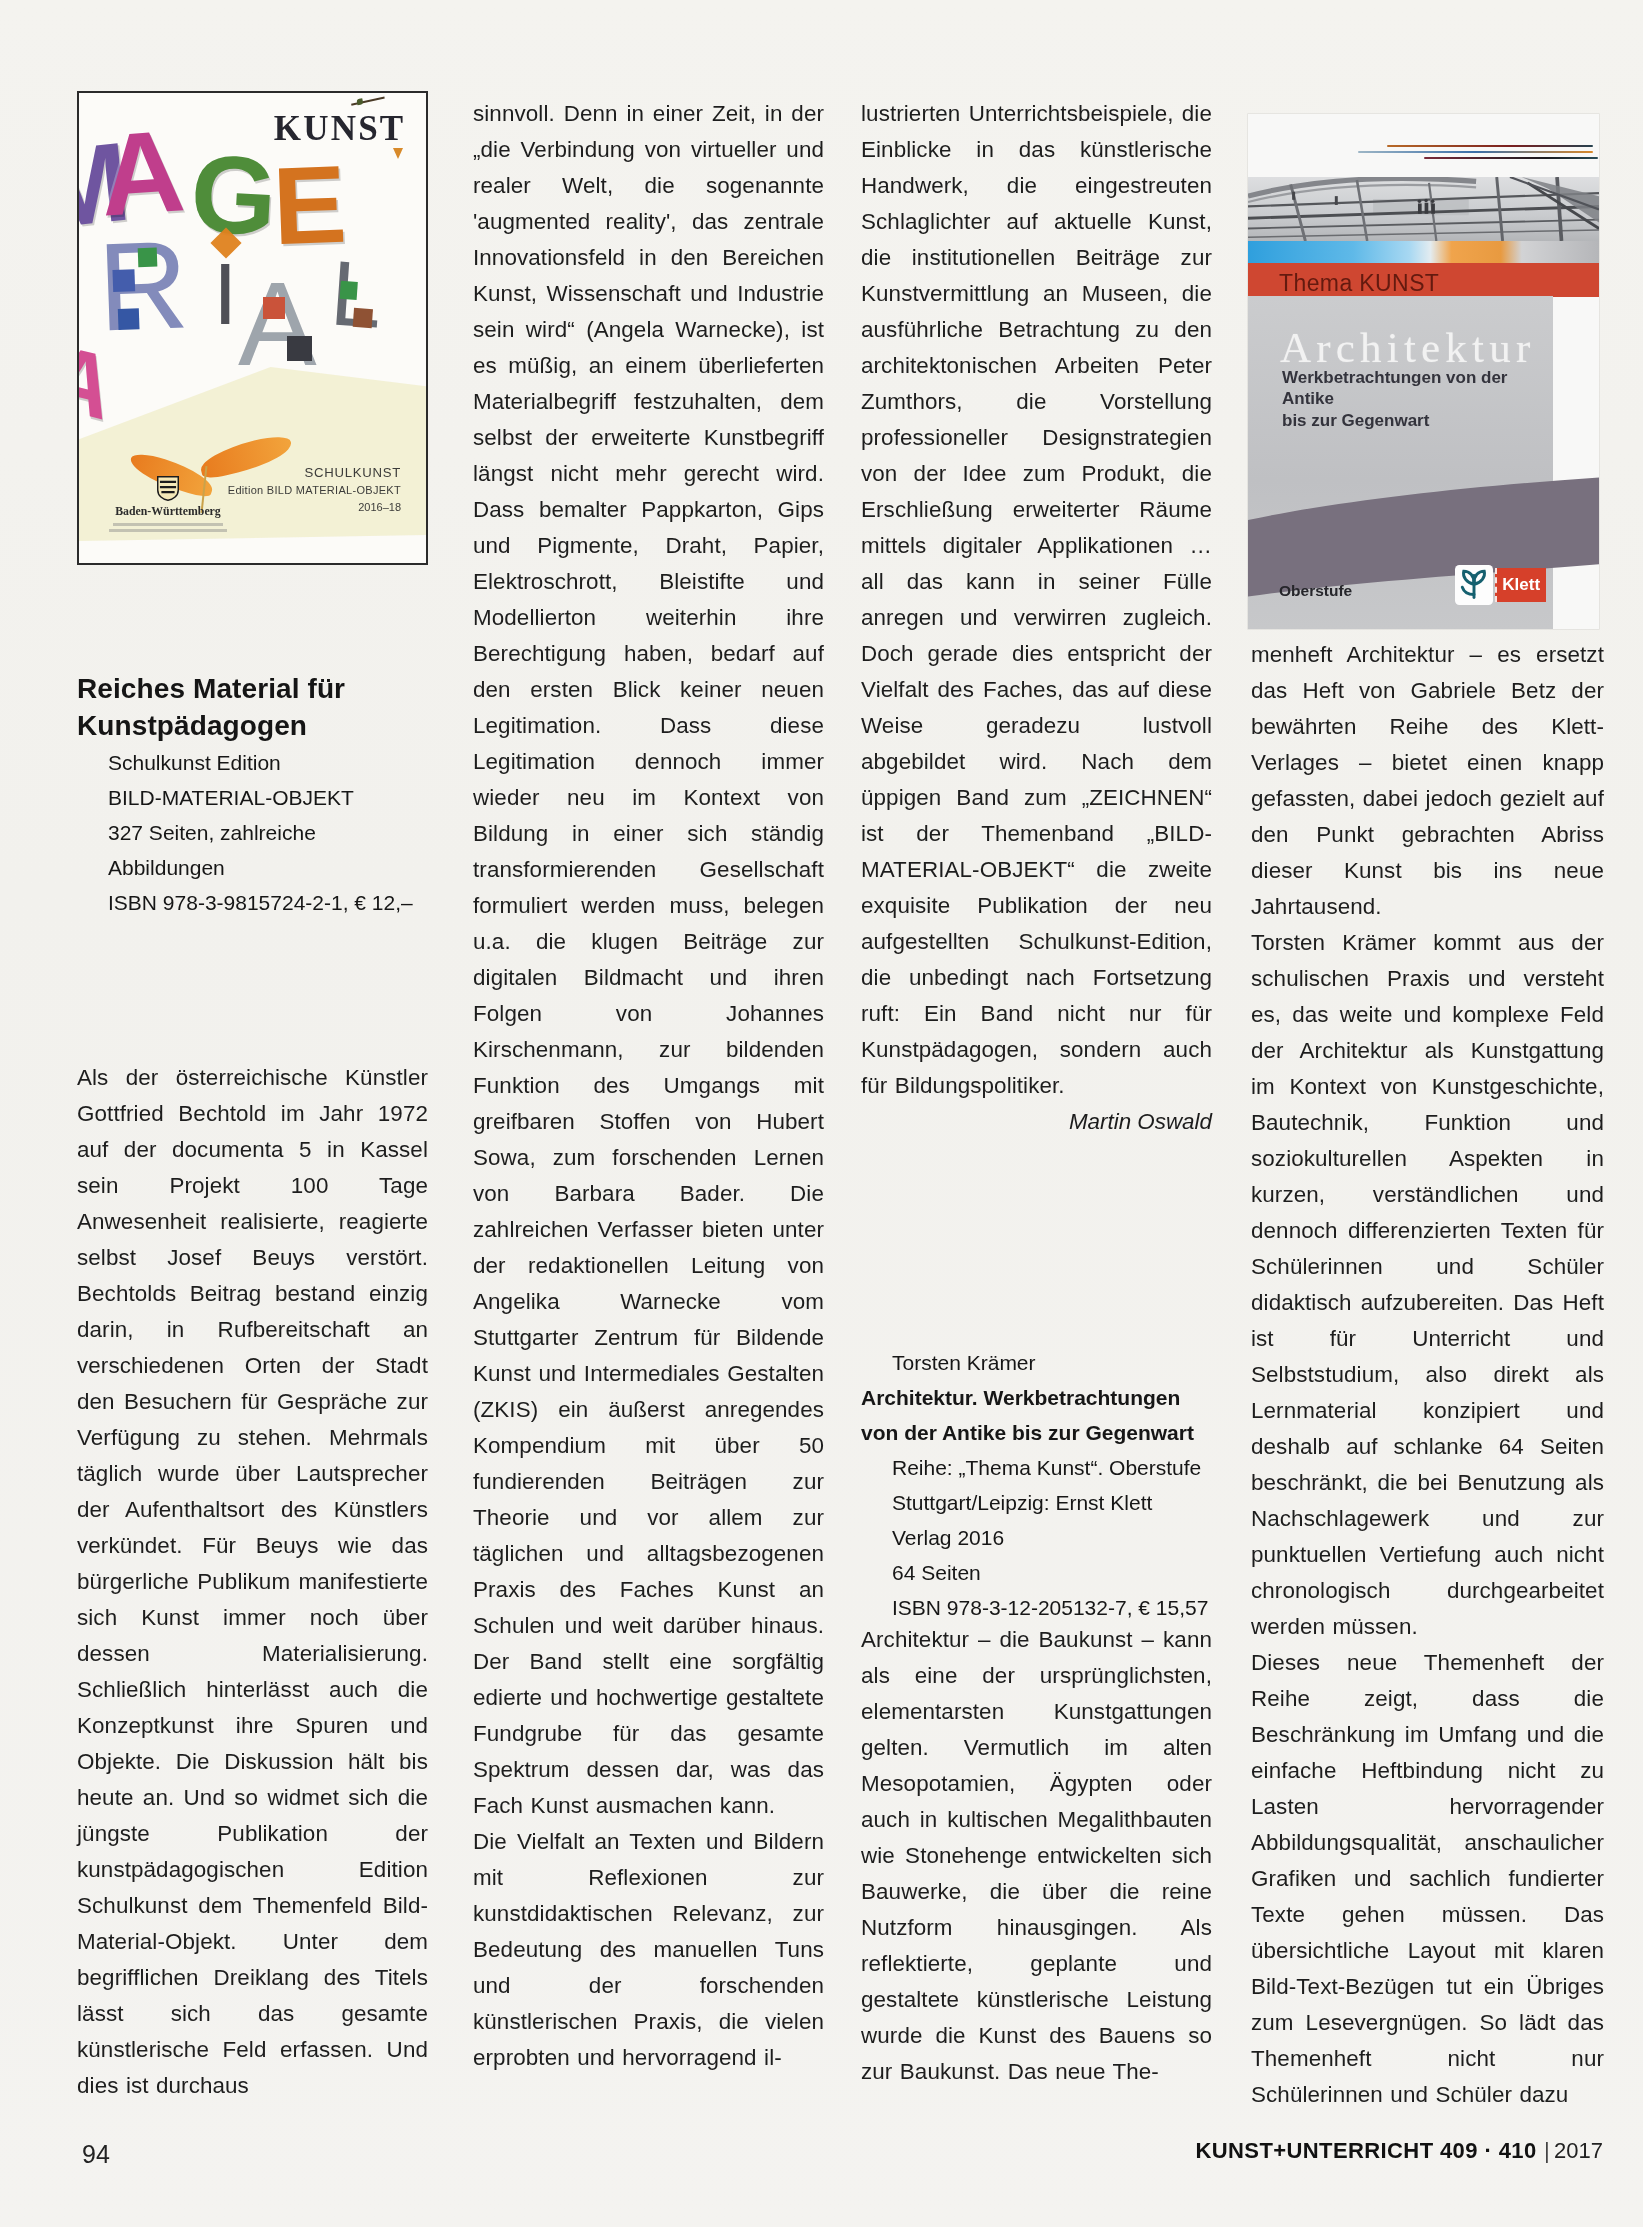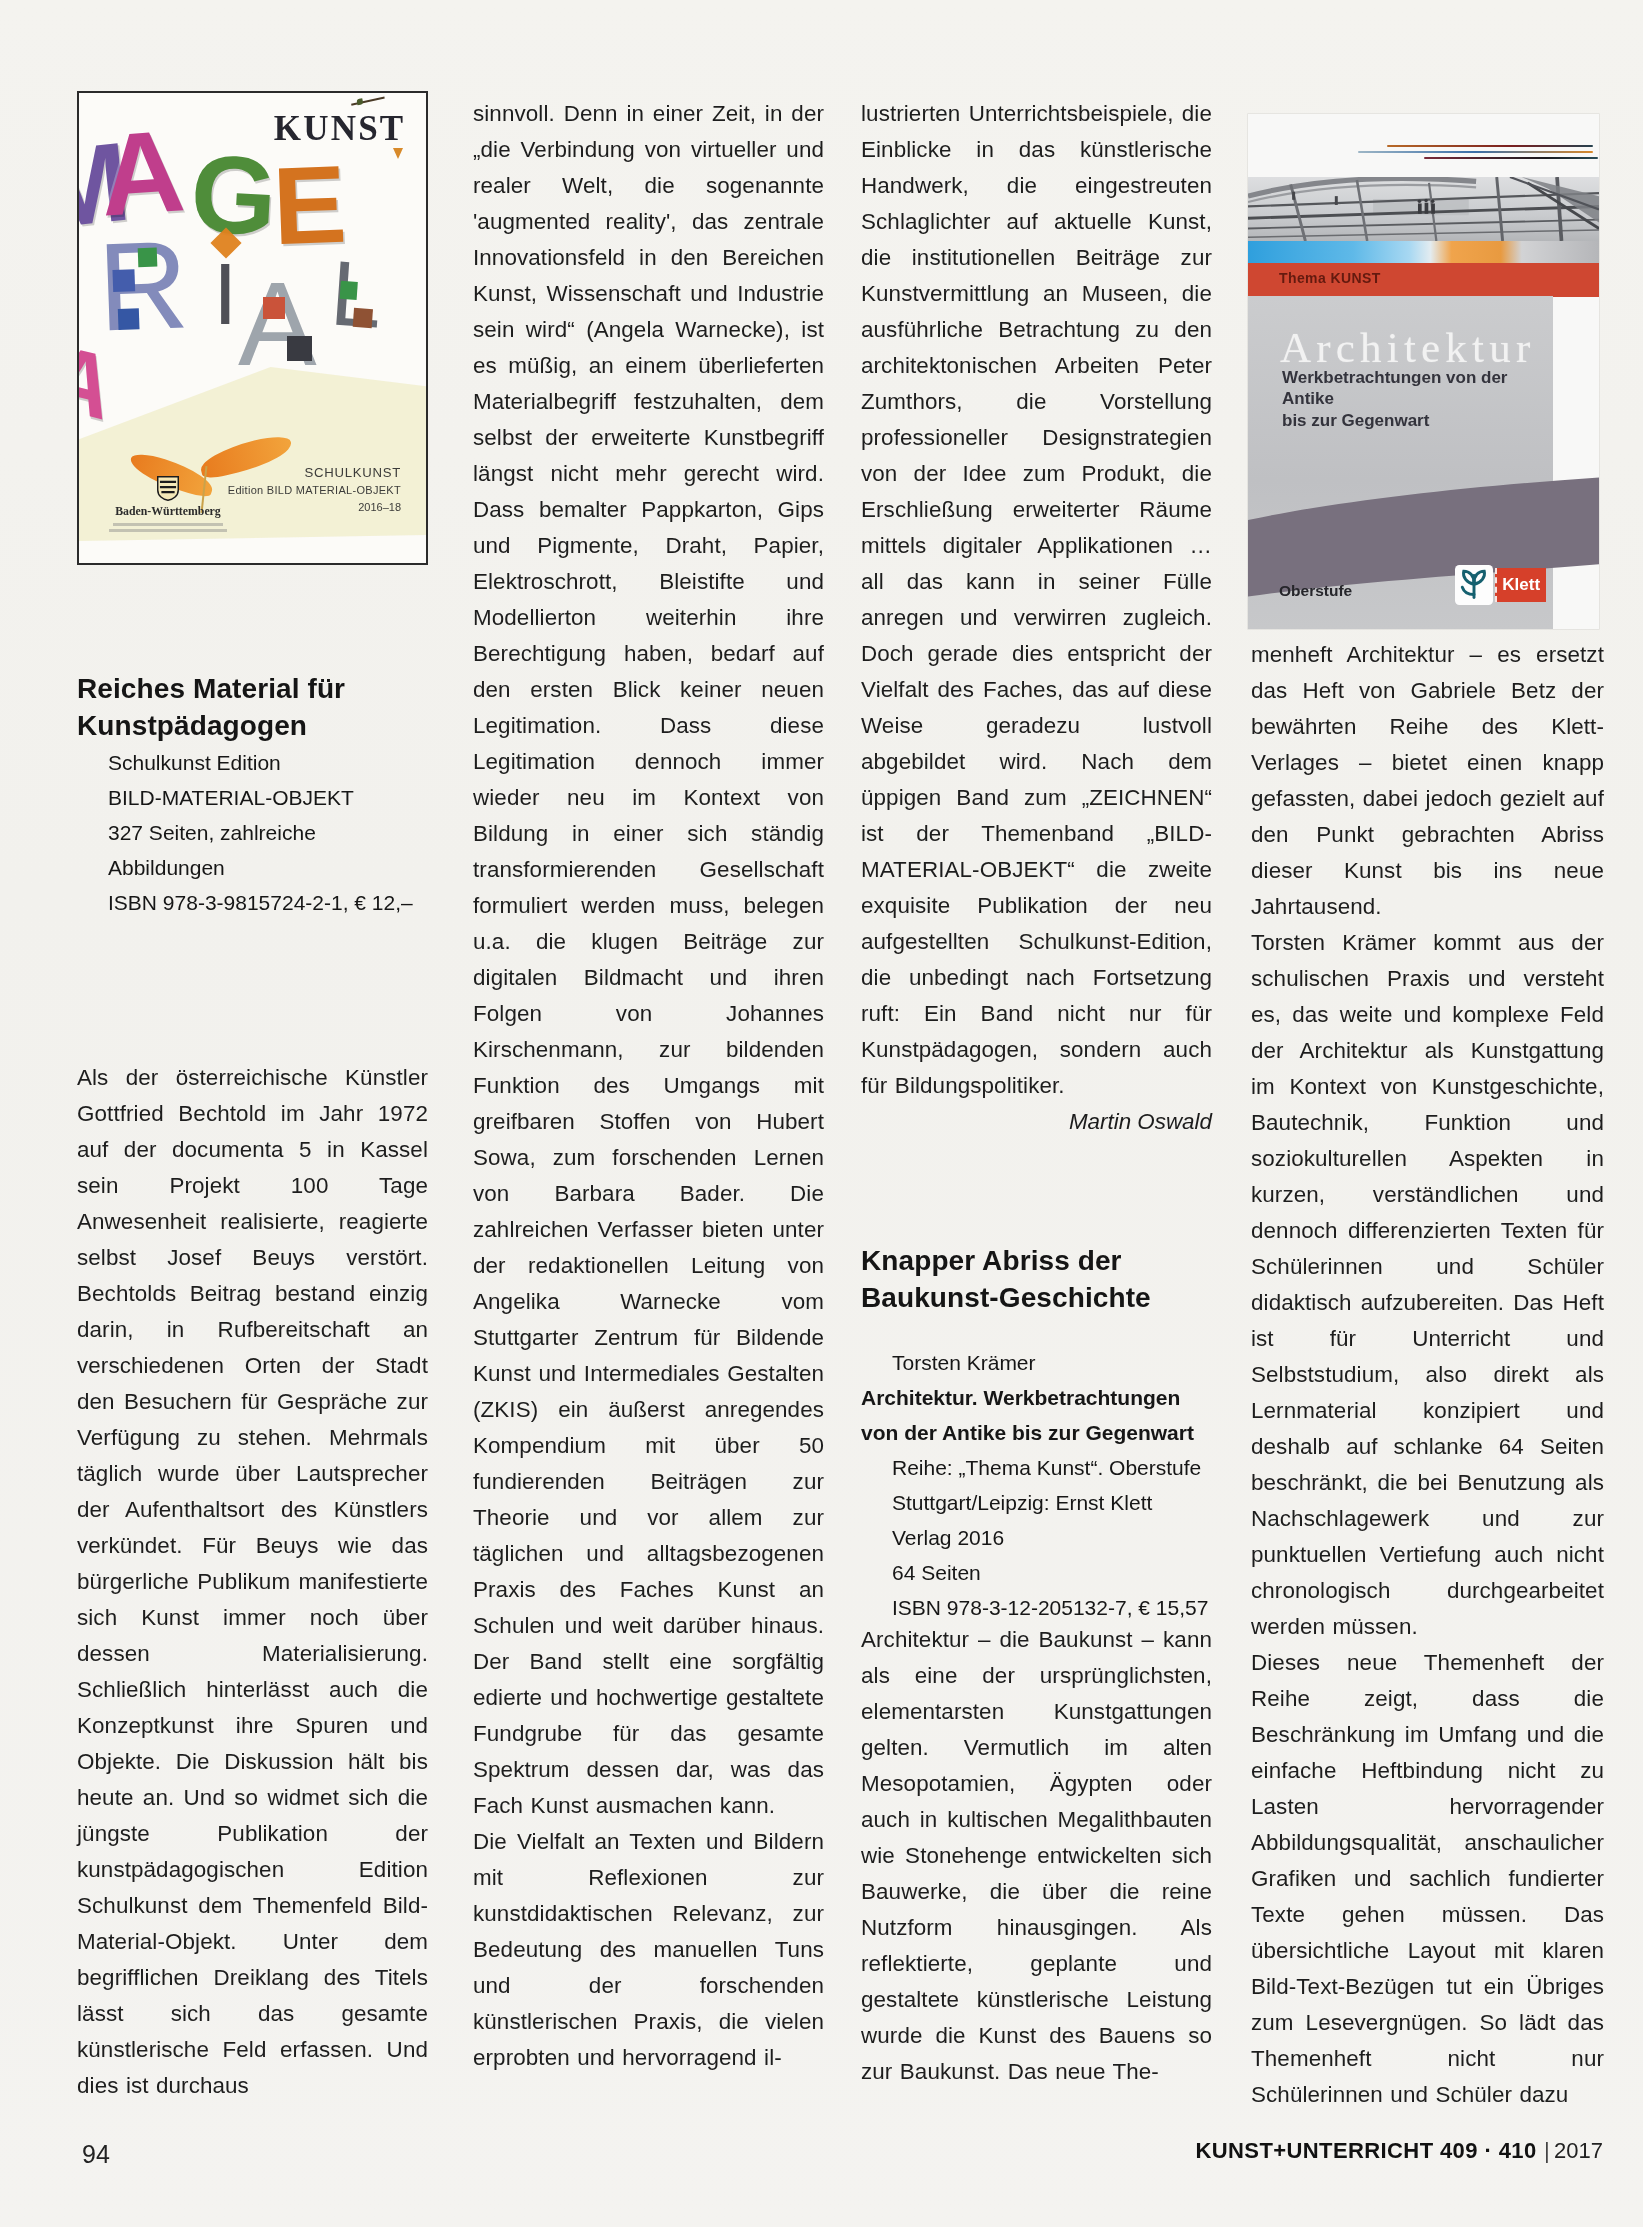--- a/index.html
+++ b/index.html
@@ -63,21 +63,21 @@
     box-shadow:0 0 0 0.7px rgba(0,0,0,.08);}
   .klett-streaks{position:absolute;left:110px;top:31px;width:241px;height:20.6px;}
   .klett-streaks div{position:absolute;height:2.2px;border-radius:1.5px;}
   .ks1{left:29px;top:0;width:206px;background:linear-gradient(90deg,#b86a28,#7a1f1f 60%,#27424f);}
   .ks2{left:0px;top:5.9px;width:235px;background:linear-gradient(90deg,#9db6c6,#3a6ea8 50%,#d8882a);}
   .ks3{left:66px;top:11.8px;width:174px;background:linear-gradient(90deg,#7a2a3a,#1a1a1e 70%,#274a56);}
   .klett-photo{position:absolute;left:0;top:63px;width:351px;height:64px;}
   .klett-strip{position:absolute;left:0;top:127px;width:351px;height:22px;
     background:linear-gradient(90deg,#2f9fdd 0%,#5fb9e8 30%,#a8d8f2 46%,#e3ecf0 52%,#f0a44c 58%,#e89a40 72%,#d2d3d5 78%,#b5b6b9 100%);}
   .klett-band{position:absolute;left:0;top:149px;width:351px;height:34px;background:#cf4731;}
-  .klett-band .series{position:absolute;left:31px;top:6.6px;font-size:14px;font-weight:bold;color:#641a0f;letter-spacing:0.4px;}
+  .klett-band .series{position:absolute;left:31px;top:6.6px;font-size:23px;font-weight:normal;color:#641a0f;letter-spacing:0.4px;}
   .klett-body{position:absolute;left:0;top:182px;width:305px;height:333px;
     background:linear-gradient(180deg,#cbccce 0%,#bfc0c3 55%,#c7c8ca 100%);}
   .klett-title{position:absolute;left:32px;top:26.5px;font-family:"Liberation Serif",serif;
     font-size:43px;color:#f2f2f2;letter-spacing:5.2px;text-shadow:0 0 1.5px rgba(255,255,255,.35);}
   .klett-subtitle{position:absolute;left:34px;top:71px;font-size:17px;line-height:21.3px;font-weight:bold;color:#33333c;}
   .klett-hill{position:absolute;left:0;top:177px;width:351px;height:156px;}
   .klett-level{position:absolute;left:31px;top:286px;font-size:15.5px;font-weight:bold;color:#26262b;}
   .klett-logo{position:absolute;right:10.3px;top:269px;width:88px;height:40px;}
   .klett-logo .leafbox{position:absolute;left:0;top:0;width:38px;height:40px;background:#fdfdfd;border-radius:4.4px;}
   .klett-logo .redbox{position:absolute;left:40px;top:2.9px;width:49px;height:34px;background:#d6402a;
@@ -150,21 +150,20 @@
       <p class="para">Die Vielfalt an Texten und Bildern mit Reflexionen zur kunstdidaktischen Relevanz, zur Bedeutung des manuellen Tuns und der forschenden künstlerischen Praxis, die vielen erprobten und hervorragend il-</p>
     </div>
 
   <div class="col" style="left:861px;top:96px;">
     <div class="body-text">
         <p class="para">lustrierten Unterrichtsbeispiele, die Einblicke in das künstlerische Handwerk, die eingestreuten Schlaglichter auf aktuelle Kunst, die institutionellen Beiträge zur Kunstvermittlung an Museen, die ausführliche Betrachtung zu den architektonischen Arbeiten Peter Zumthors, die Vorstellung professioneller Designstrategien von der Idee zum Produkt, die Erschließung erweiterter Räume mittels digitaler Applikationen … all das kann in seiner Fülle anregen und verwirren zugleich. Doch gerade dies entspricht der Vielfalt des Faches, das auf diese Weise geradezu lustvoll abgebildet wird. Nach dem üppigen Band zum „ZEICHNEN“ ist der Themenband „BILD-MATERIAL-OBJEKT“ die zweite exquisite Publikation der neu aufgestellten Schulkunst-Edition, die unbedingt nach Fortsetzung ruft: Ein Band nicht nur für Kunstpädagogen, sondern auch für Bildungspolitiker.</p>
       </div>
     <p class="signoff">Martin Oswald</p>
   </div>
 
-  <div class="col review-heading" style="left:861px;top:1242px;">Knapper Abriss der Baukunst-Geschichte</div>
 
   <div class="col biblio" style="left:861px;top:1345px;">
       <div class="bib-line">Torsten Krämer</div>
       <div class="bib-line bold">Architektur. Werkbetrachtungen von der Antike bis zur Gegenwart</div>
       <div class="bib-line">Reihe: „Thema Kunst“. Oberstufe</div>
       <div class="bib-line">Stuttgart/Leipzig: Ernst Klett Verlag 2016</div>
       <div class="bib-line">64 Seiten</div>
       <div class="bib-line">ISBN 978-3-12-205132-7, € 15,57</div>
     </div>
 

